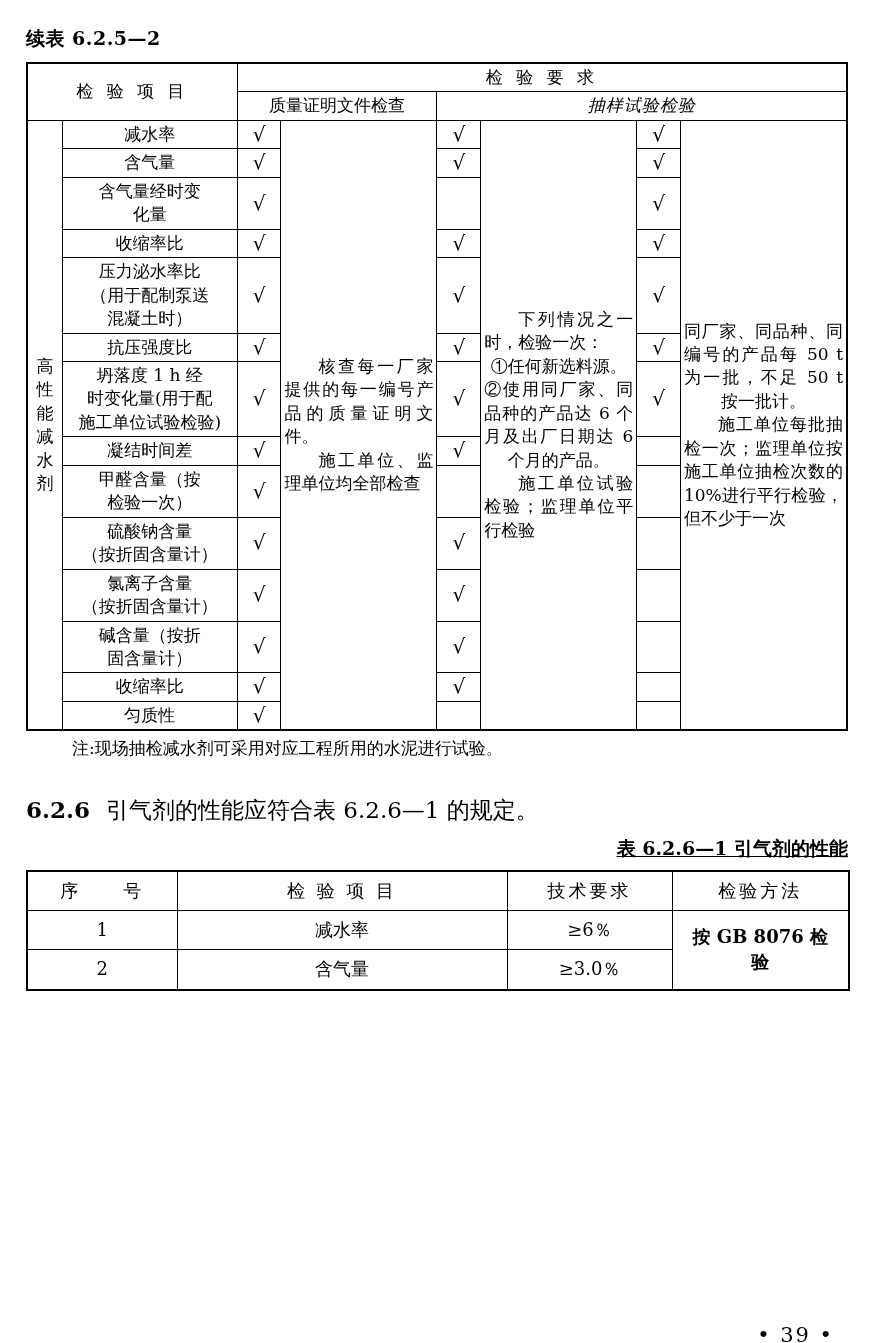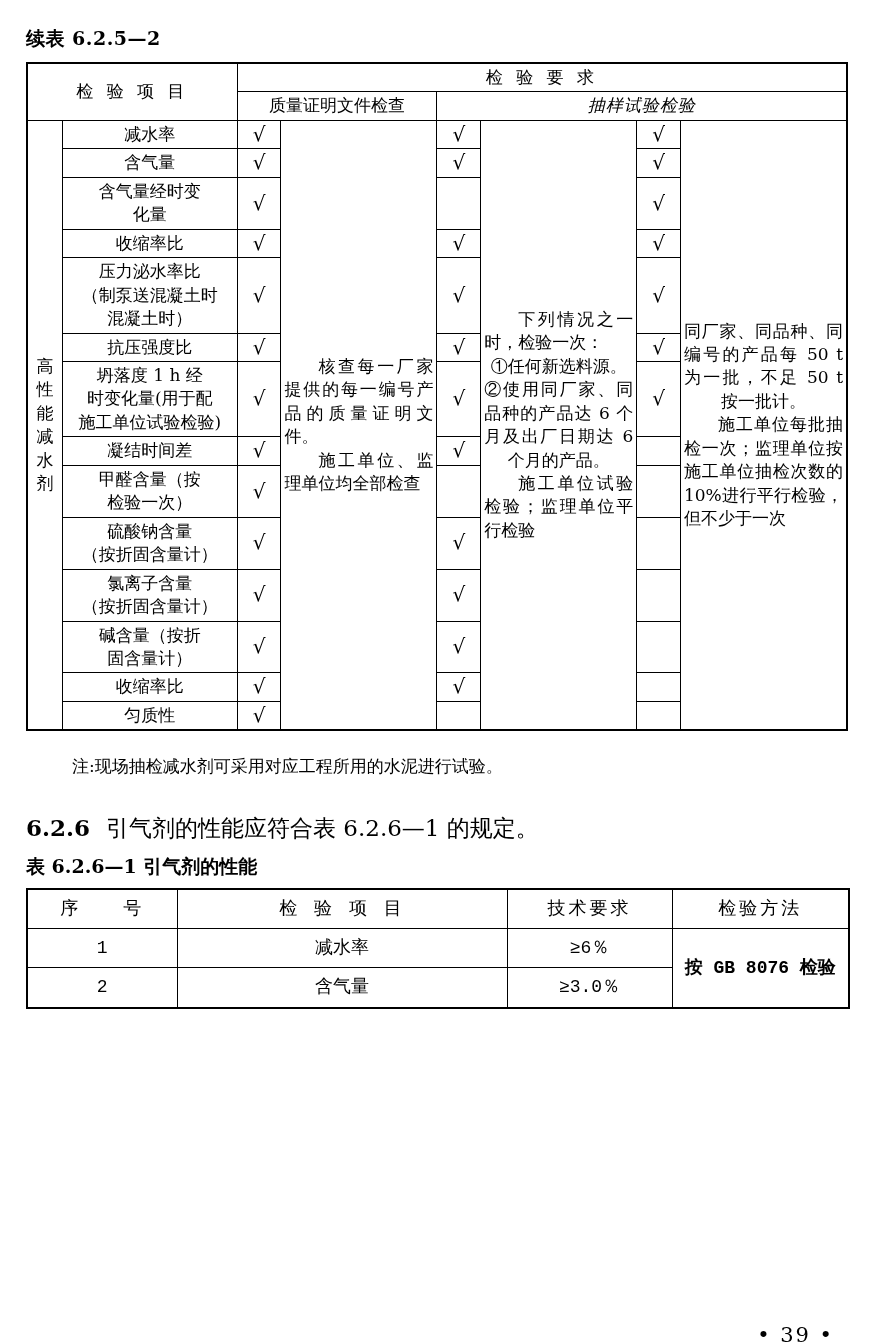--- a/index.html
+++ b/index.html
@@ -88,54 +88,54 @@
     margin: 0;
     text-align: justify;
     text-align-last: center;
   }
   .long-cell p.ind { text-indent: 2em; text-align: justify; text-align-last: left;}
   .col-doc { width: 150px; }
   .col-mid { width: 150px; margin-top: 24px; }
   .col-right { width: 160px; }
   .note {
     font-size: 17px;
-    margin-top: 24px;
+    margin-top: 6px;
     margin-left: 46px;
     line-height: 1.4;
   }
   .clause {
     font-size: 23px;
     margin-top: 32px;
     margin-bottom: 6px;
     line-height: 1.5;
   }
   .clause .num {
     font-weight: bold;
     margin-right: 16px;
   }
   .tbl2-caption {
-    text-align: left;
+    text-align: right;
     font-weight: bold;
     font-size: 19px;
     margin-top: 8px;
     margin-bottom: 8px;
+    text-decoration: underline;
   }
   table.small {
     border-collapse: collapse;
     width: 822px;
     table-layout: fixed;
     border: 2px solid #000;
   }
   table.small td {
     border: 1px solid #000;
     font-size: 18px;
     text-align: center;
-    padding: 7px 0;
+    padding: 7px 12px;
     line-height: 1.35;
-    font-family: Liberation Mono, monospace;
   }
   table.small td.head { letter-spacing: 3px; }
   table.small .c1 { width: 150px; }
   table.small .c2 { width: 330px; }
   table.small .c3 { width: 165px; }
   table.small .c4 { width: 177px; }
   .method-cell { font-weight: bold; }
   .pagenum {
     position: absolute;
     bottom: 22px;
@@ -227,21 +227,21 @@
           <span class="ln">收缩率比</span>
         </td>
         <td class="chk-cell"><span class="check">√</span></td>
         <td class="chk-cell"><span class="check">√</span></td>
         <td class="chk-cell"><span class="check">√</span></td>
       </tr>
 
       <tr>
         <td class="item-cell">
           <span class="ln">压力泌水率比</span>
-          <span class="ln">（制泵送混凝土时</span>
+          <span class="ln">（用于配制泵送</span>
           <span class="ln">混凝土时）</span>
         </td>
         <td class="chk-cell"><span class="check">√</span></td>
         <td class="chk-cell"><span class="check">√</span></td>
         <td class="chk-cell"><span class="check">√</span></td>
       </tr>
 
       <tr>
         <td class="item-cell">
           <span class="ln">抗压强度比</span>

